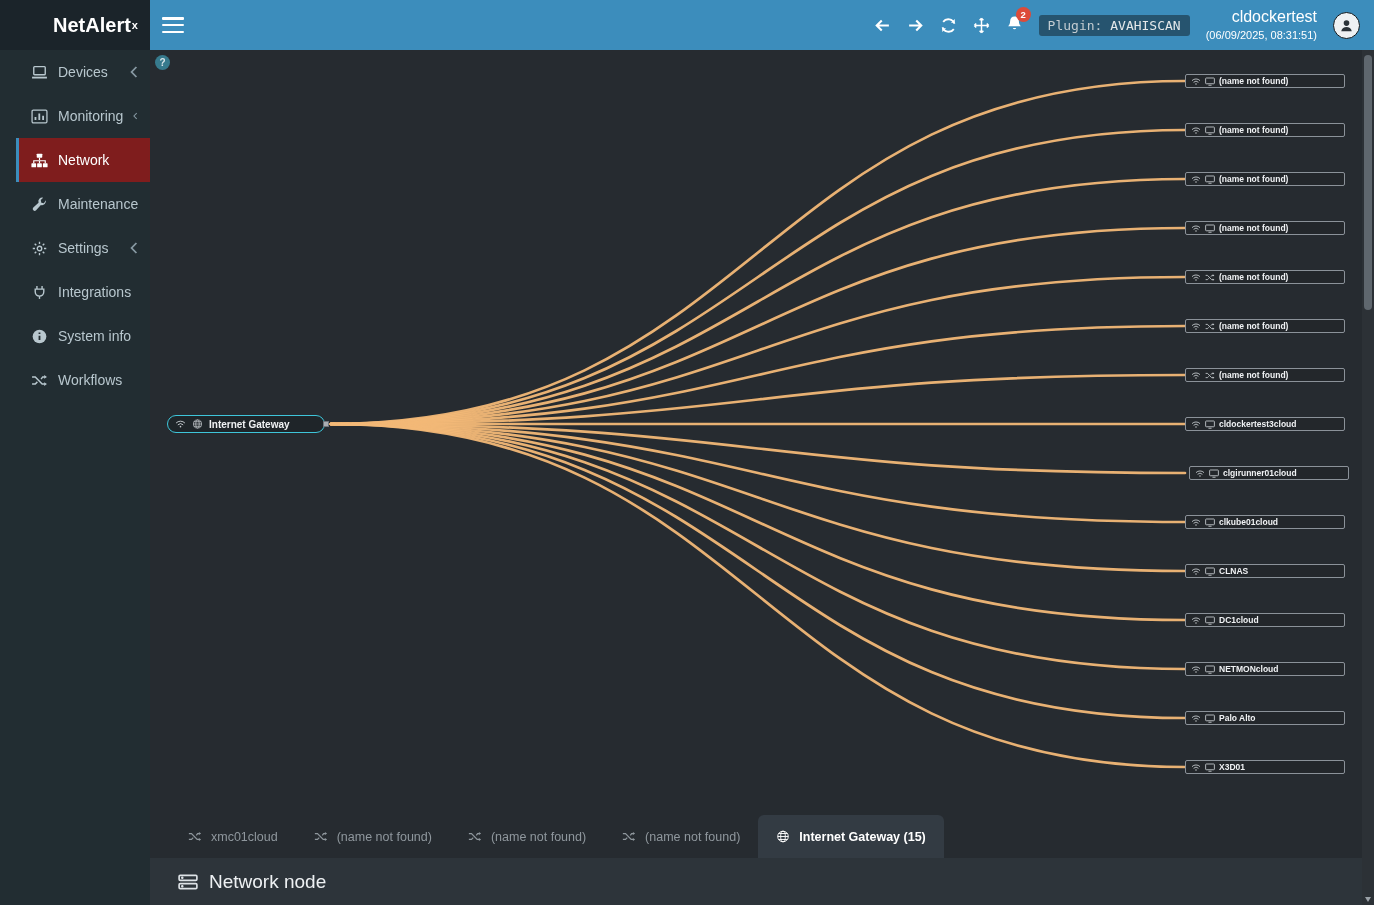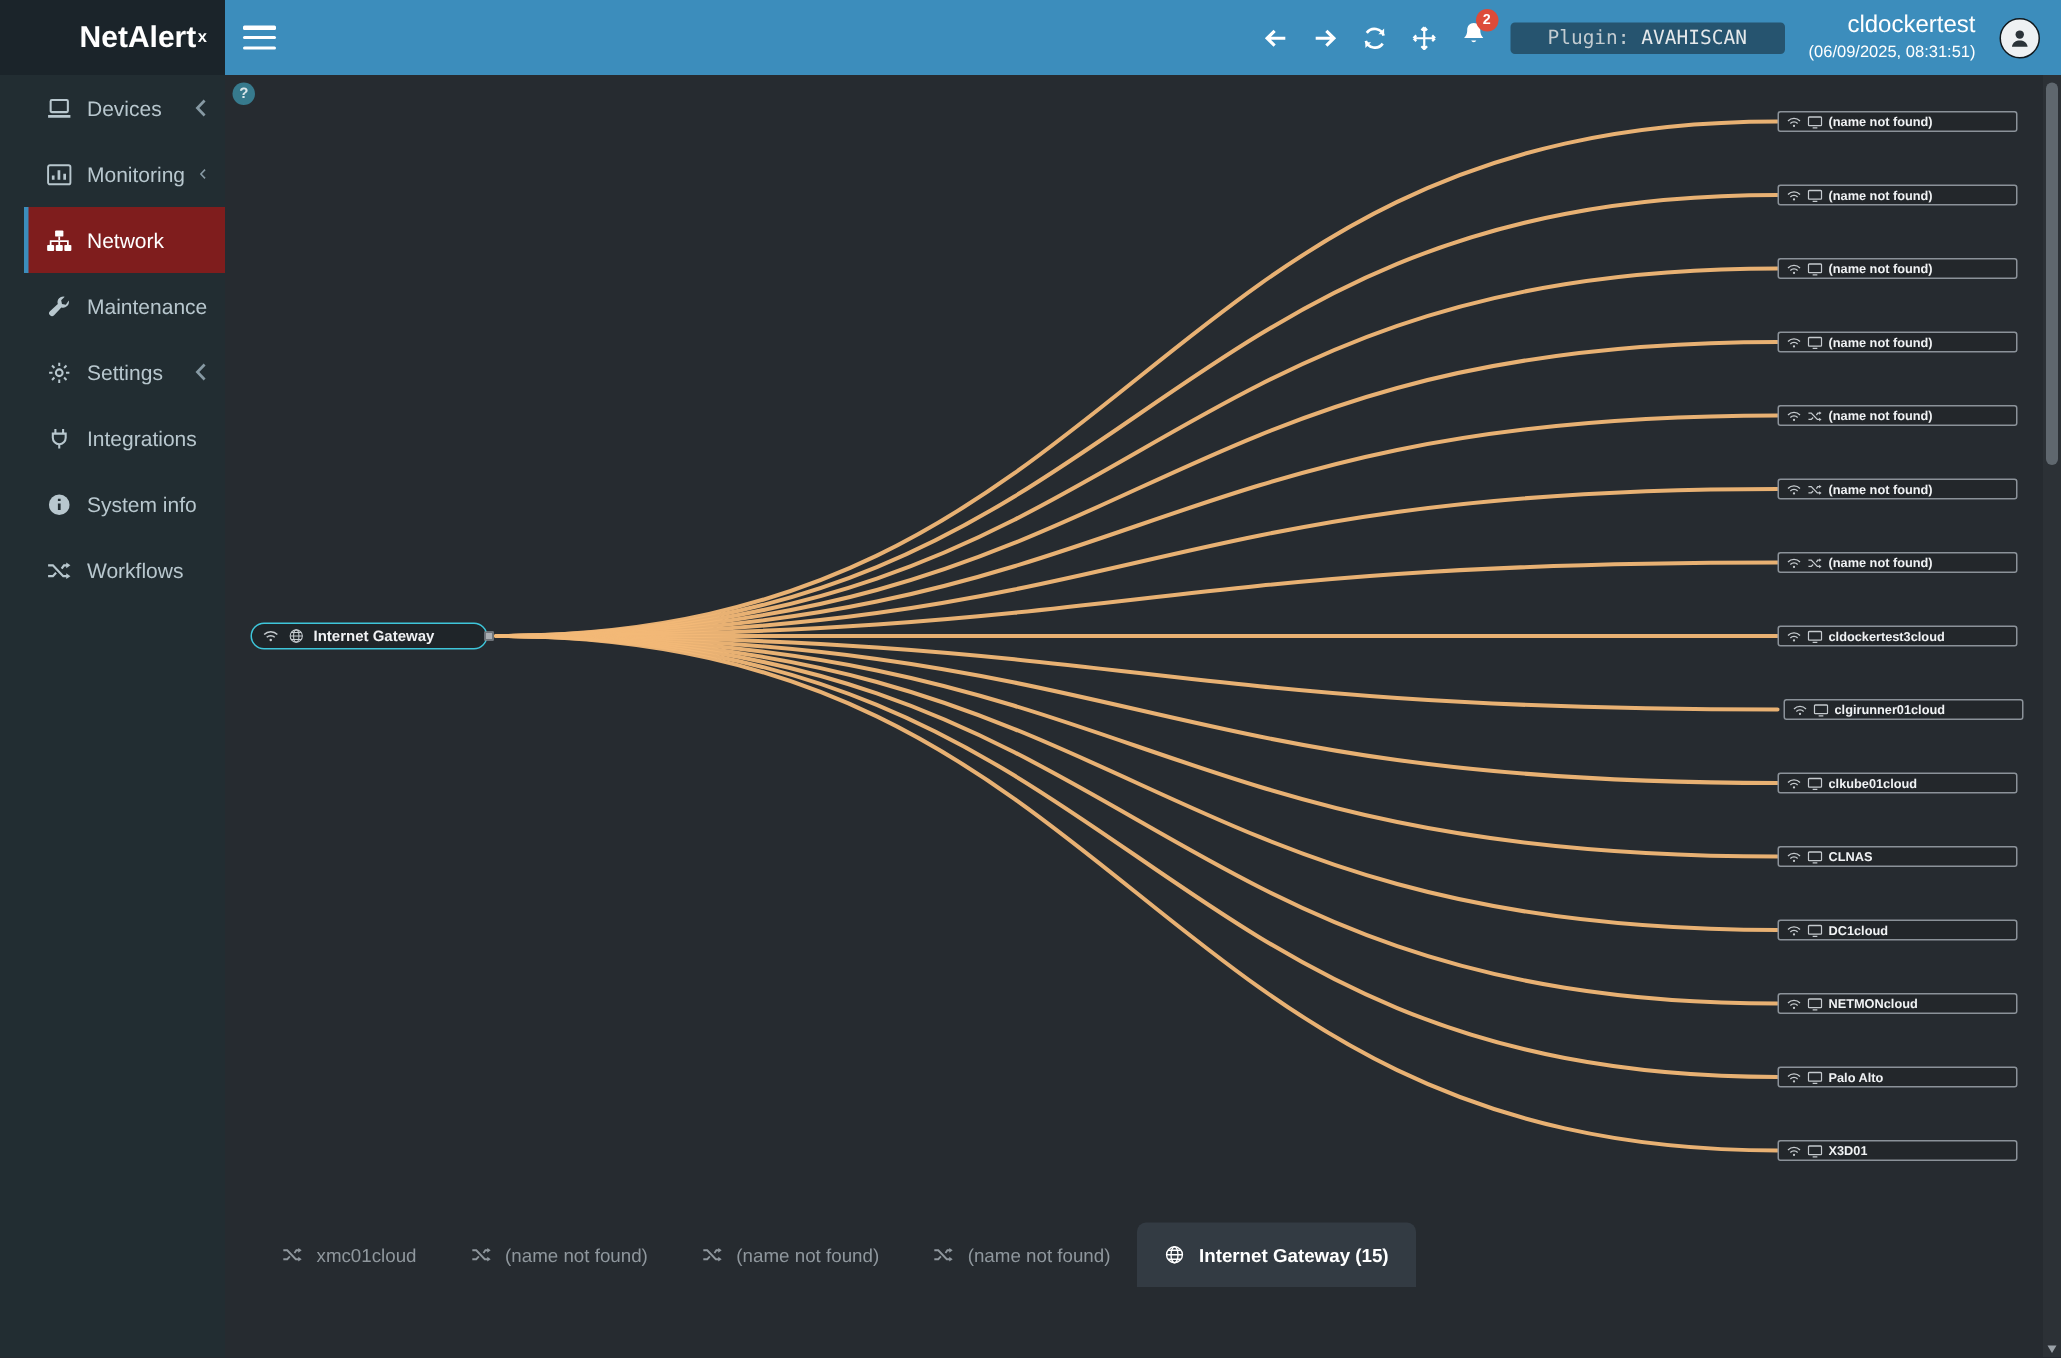--- a/index.html
+++ b/index.html
@@ -18,21 +18,21 @@
     justify-content:space-between; cursor:pointer; }
   .hamburger i { display:block; height:2.5px; background:#fff; border-radius:1px; }
   .header-right { margin-left:auto; display:flex; align-items:center; gap:16px; }
   .hicon { width:17px; height:17px; color:#fff; display:inline-flex; cursor:pointer; }
   .hicon svg { width:100%; height:100%; }
   .bell-wrap { position:relative; cursor:pointer; }
   .badge { position:absolute; top:-8px; right:-8px; background:#dd4b39; color:#fff;
     border-radius:50%; min-width:15px; height:15px; font-size:9.5px; font-weight:bold;
     display:flex; align-items:center; justify-content:center; padding:0 2px; }
   .plugin-pill { background:rgba(16,28,34,.5); color:#e4e8ea;
-    font-family:"DejaVu Sans Mono", monospace; font-size:13px; padding:3px 25px;
+    font-family:"DejaVu Sans Mono", monospace; font-size:13px; padding:3px 9px;
     border-radius:3px; white-space:nowrap; }
   .plugin-pill .pl { color:#c3ccd1; }
   .user-block { text-align:right; color:#fff; line-height:1.3; }
   .user-name { font-size:16px; }
   .user-time { font-size:11px; }
   .avatar { width:27px; height:27px; border-radius:50%; background:#eef1f3; color:#2b3339;
     display:flex; align-items:center; justify-content:center; cursor:pointer;
     border:1.5px solid #10181d; }
   .avatar .hicon { width:15px; height:15px; color:#2b3339; }
 
@@ -601,20 +601,30 @@
             <svg viewBox="0 0 14 14" fill="none" stroke="currentColor" stroke-width="1">
               <circle cx="7" cy="7" r="5.7"></circle>
               <ellipse cx="7" cy="7" rx="2.5" ry="5.7"></ellipse>
               <path d="M1.3 7h11.4M2.2 3.8h9.6M2.2 10.2h9.6"></path>
             </svg>
           </span>
           <span class="t-label">Internet Gateway (15)</span>
         </div>
       </div>
 
+    <div class="panel">
+      <span class="panel-icon">
+          <svg viewBox="0 0 18 14" fill="none" stroke="currentColor" stroke-width="1.5">
+            <rect x="1" y="1" width="16" height="4.5" rx="1"></rect>
+            <rect x="1" y="8.5" width="16" height="4.5" rx="1"></rect>
+            <path d="M3.8 3.2h.1M3.8 10.8h.1" stroke-width="2.2" stroke-linecap="round"></path>
+          </svg>
+        </span>
+      <span class="panel-title">Network node</span>
+    </div>
 
     <div class="scrollbar">
       <div class="thumb"></div>
       <div class="scroll-arrow"></div>
     </div>
   </div>
 
 </div>
 
 </body></html>

